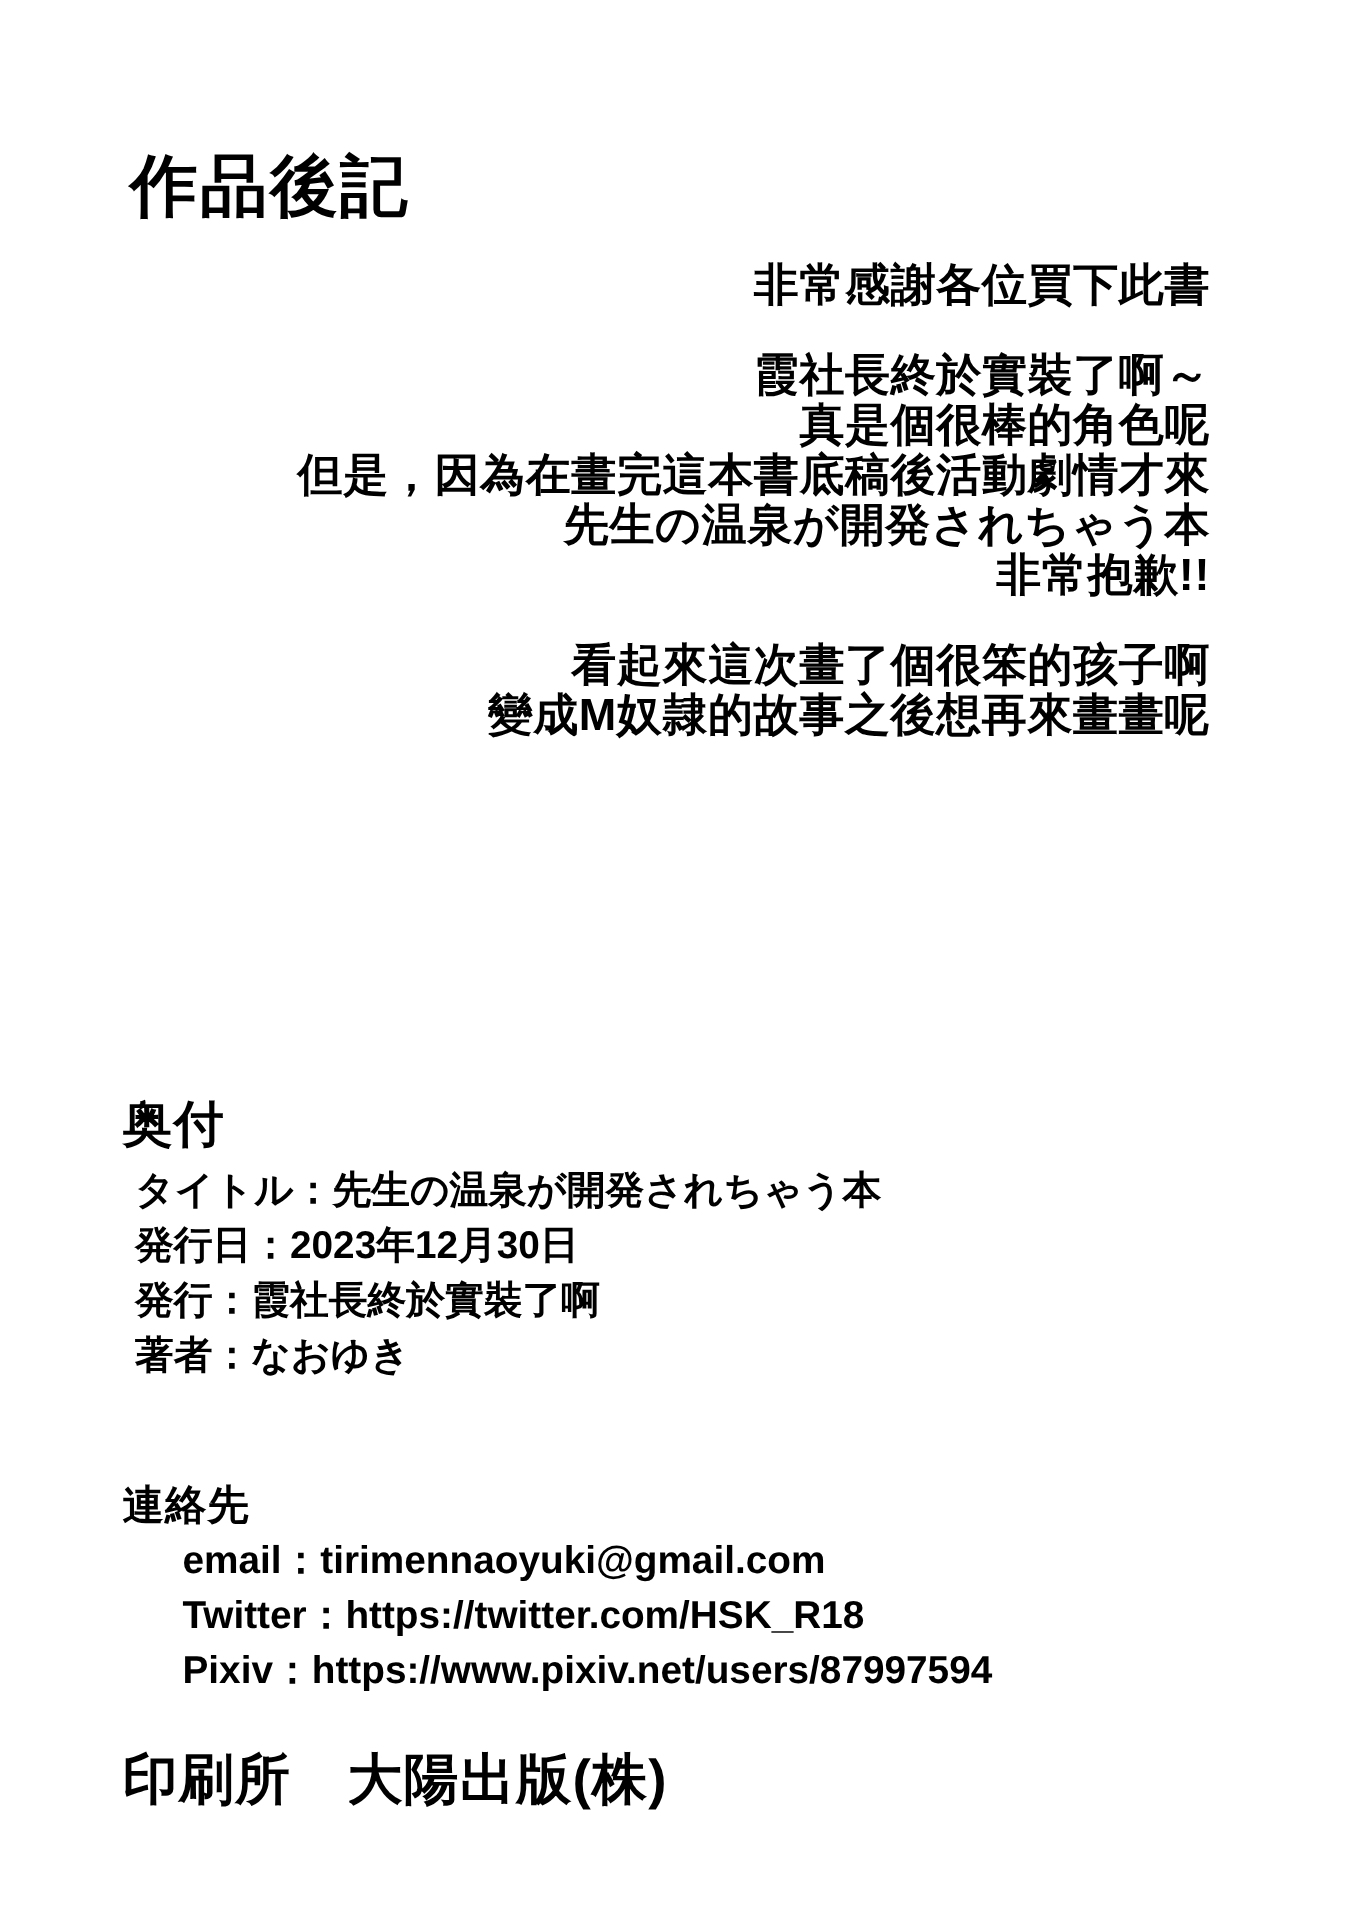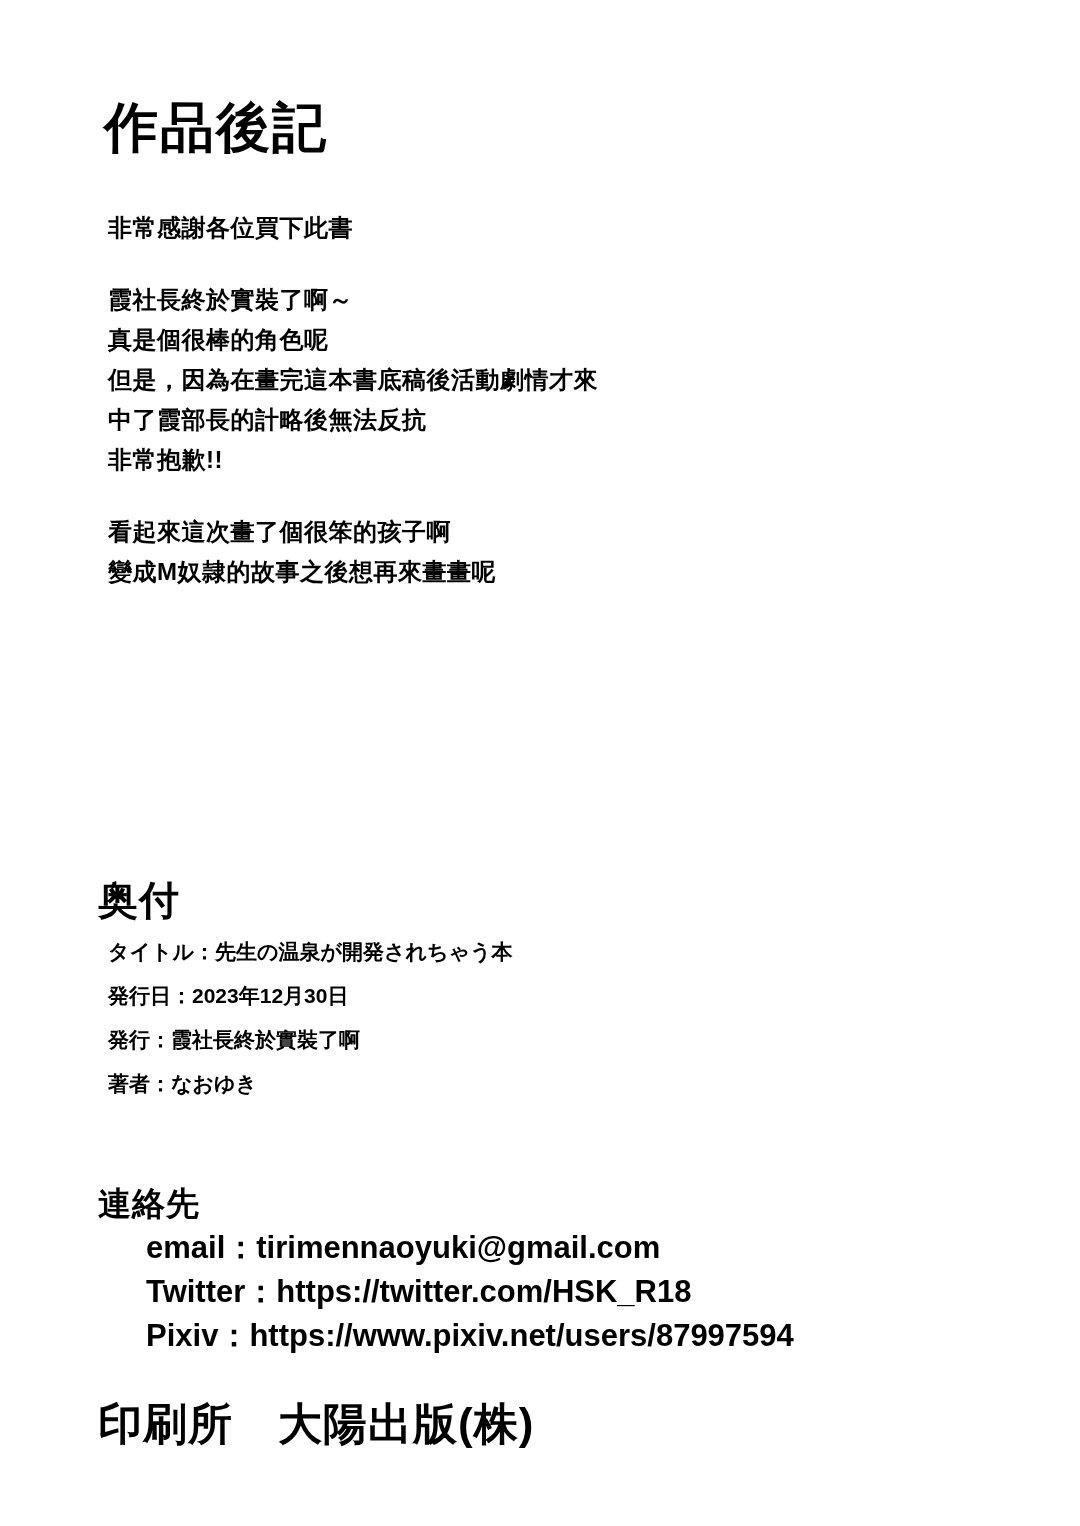--- a/index.html
+++ b/index.html
@@ -18,38 +18,39 @@
   .page {
     position: absolute;
     inset: 0;
     background: #ffffff;
   }
 
   
   .afterword-title {
     position: absolute;
     left: 104px;
-    top: 64px;
+    top: 86px;
     font-size: 54px;
     font-weight: 700;
     letter-spacing: 2px;
     line-height: 1.0;
     white-space: nowrap;
   }
 
   
   .afterword-body {
     position: absolute;
     left: 108px;
     top: 208px;
     width: 860px;
-    font-size: 24px;
+    font-size: 36px;
     font-weight: 700;
     line-height: 40px;
     letter-spacing: 0.5px;
+    text-align: right;
   }
   .afterword-body p {
     margin: 0;
     white-space: pre;
   }
   .afterword-body .gap {
     height: 32px;
   }
 
   
@@ -60,21 +61,21 @@
     width: 900px;
   }
   .colophon-title {
     font-size: 40px;
     font-weight: 700;
     line-height: 48px;
     margin-bottom: 6px;
     letter-spacing: 1px;
   }
   .colophon-lines {
-    font-size: 21px;
+    font-size: 31px;
     font-weight: 700;
     line-height: 44px;
     padding-left: 10px;
   }
   .colophon-lines div {
     white-space: pre;
   }
 
   
   .contact {
@@ -117,21 +118,21 @@
 <div class="page">
 
   <h1 class="afterword-title">作品後記</h1>
 
   <div class="afterword-body">
       <p>非常感謝各位買下此書</p>
       <div class="gap"></div>
       <p>霞社長終於實裝了啊～</p>
       <p>真是個很棒的角色呢</p>
       <p>但是，因為在畫完這本書底稿後活動劇情才來</p>
-      <p>中了霞部長的計略後無法反抗</p>
+      <p>先生の温泉が開発されちゃう本</p>
       <p>非常抱歉!!</p>
       <div class="gap"></div>
       <p>看起來這次畫了個很笨的孩子啊</p>
       <p>變成M奴隷的故事之後想再來畫畫呢</p>
     </div>
 
   <div class="colophon">
     <div class="colophon-title">奥付</div>
     <div class="colophon-lines">
         <div>タイトル：先生の温泉が開発されちゃう本</div>

